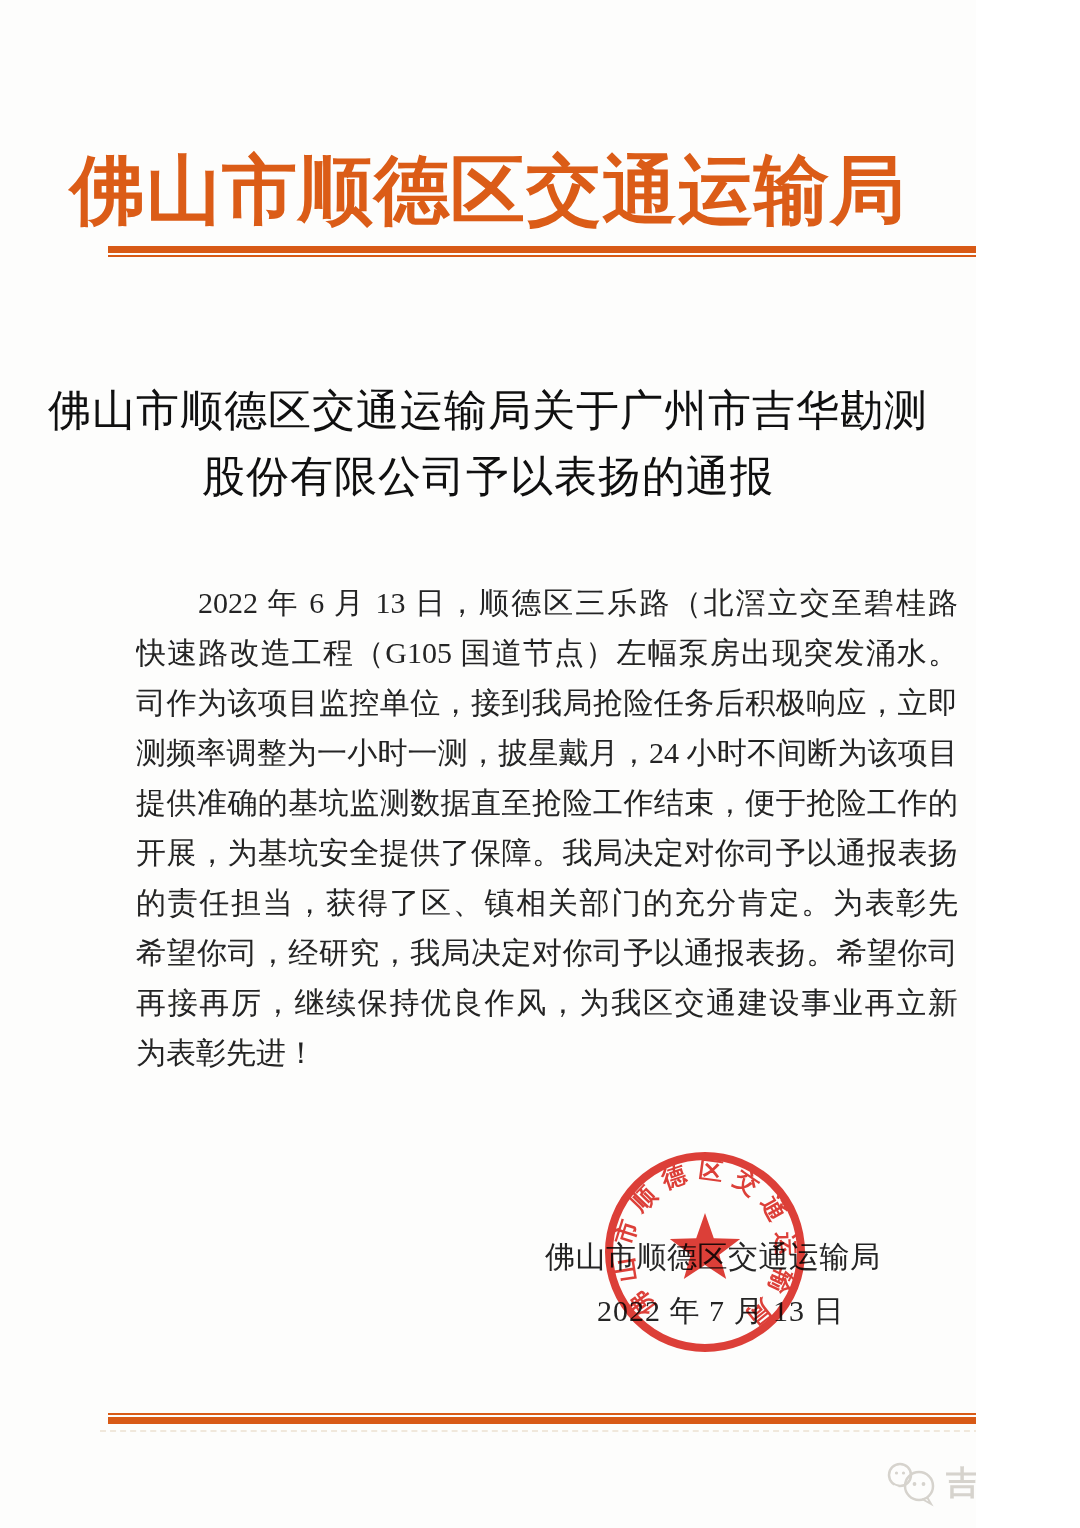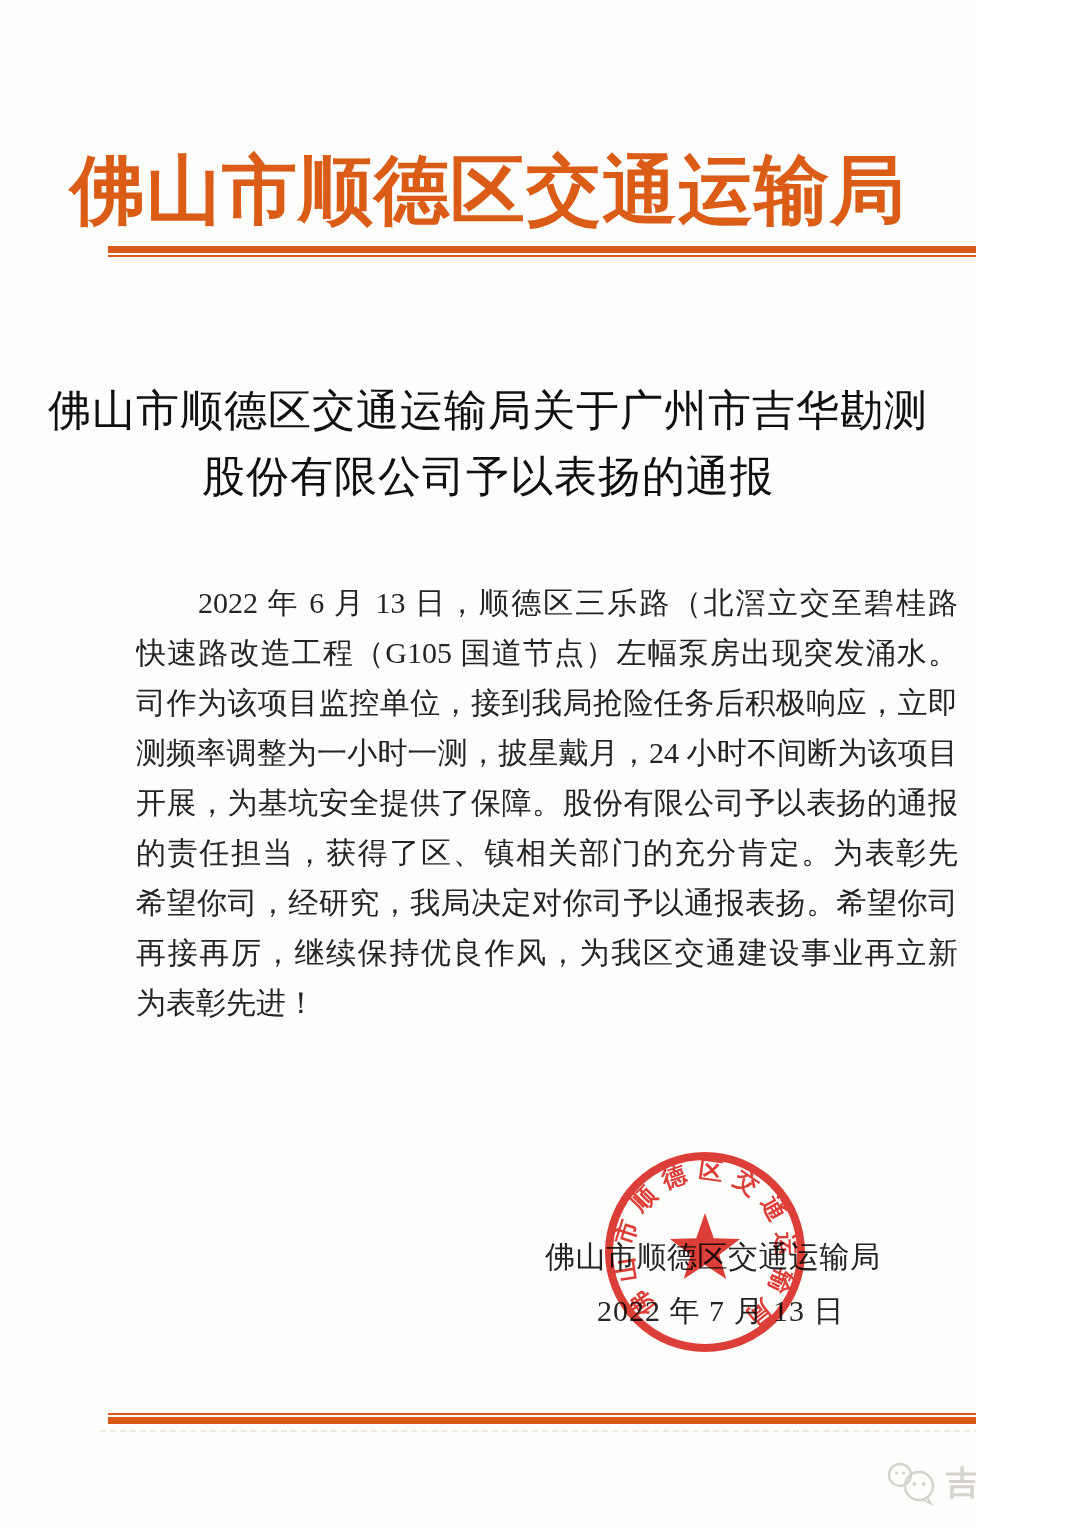--- a/index.html
+++ b/index.html
@@ -65,21 +65,22 @@
     <div>佛山市顺德区交通运输局关于广州市吉华勘测</div>
     <div>股份有限公司予以表扬的通报</div>
   </div>
 
   <div class="body-text">
 
       <div class="line indent fill">2022 年 6 月 13 日，顺德区三乐路（北滘立交至碧桂路段）</div>
       <div class="line fill">快速路改造工程（G105 国道节点）左幅泵房出现突发涌水。你</div>
       <div class="line fill">司作为该项目监控单位，接到我局抢险任务后积极响应，立即</div>
       <div class="line fill">测频率调整为一小时一测，披星戴月，24 小时不间断为该项目</div>
-      <div class="line fill">开展，为基坑安全提供了保障。股份有限公司予以表扬的通报</div>
+      <div class="line fill">提供准确的基坑监测数据直至抢险工作结束，便于抢险工作的</div>
+      <div class="line fill">开展，为基坑安全提供了保障。我局决定对你司予以通报表扬</div>
       <div class="line fill">的责任担当，获得了区、镇相关部门的充分肯定。为表彰先进，</div>
       <div class="line fill">希望你司，经研究，我局决定对你司予以通报表扬。希望你司</div>
       <div class="line fill">再接再厉，继续保持优良作风，为我区交通建设事业再立新功，</div>
       <div class="line">为表彰先进！</div>
     </div>
 
   <div class="signature">佛山市顺德区交通运输局</div>
   <div class="doc-date">2022 年 7 月 13 日</div>
 
   <svg class="seal" viewBox="0 0 210 210">

